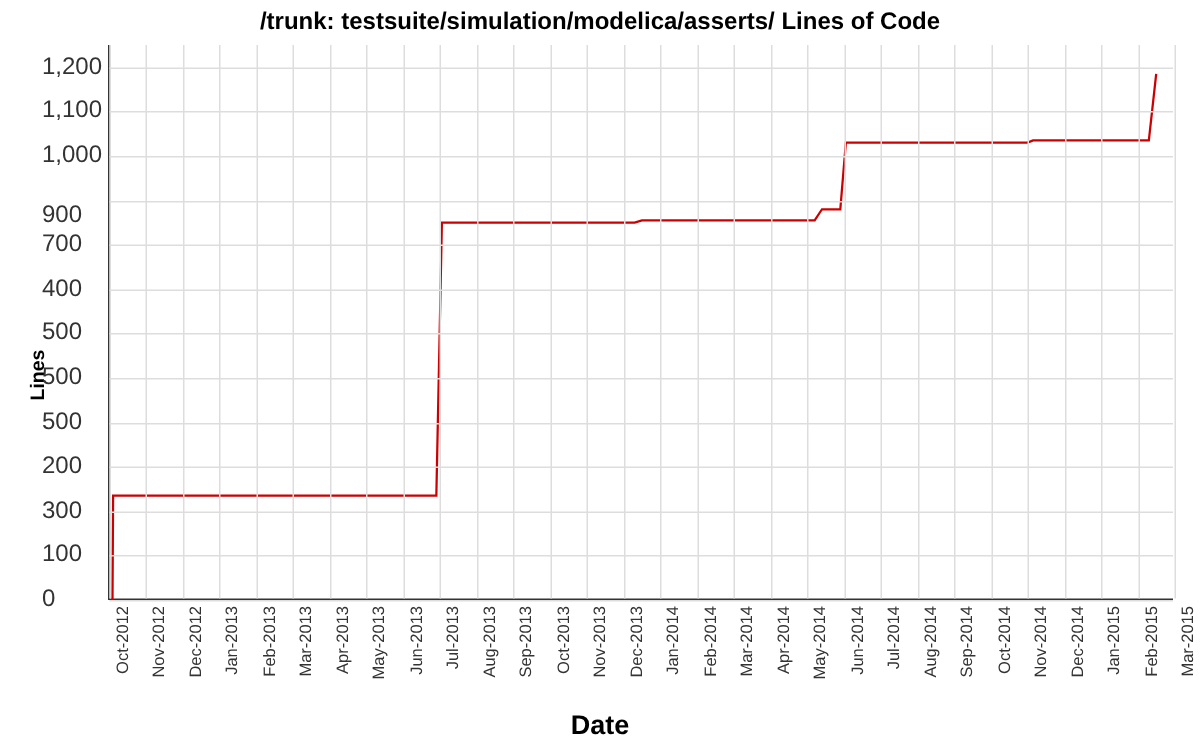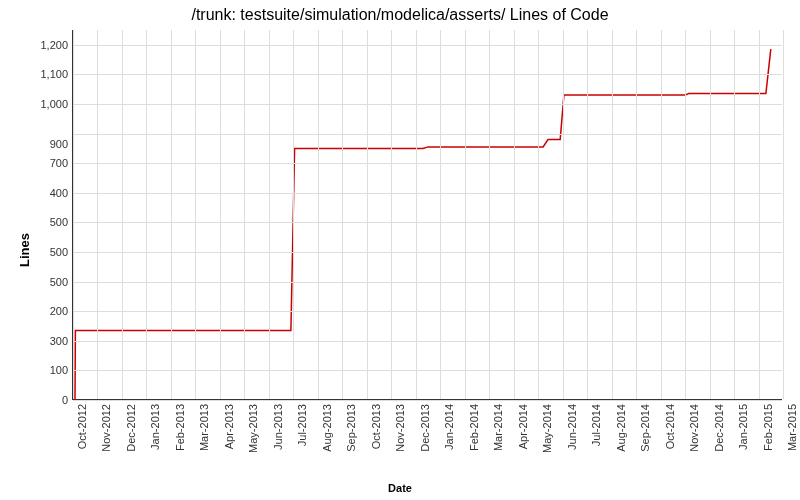--- a/index.html
+++ b/index.html
@@ -16,21 +16,21 @@
     position: relative;
     width: 800px;
     height: 500px;
   }
   .chart-title {
     position: absolute;
     top: 6px;
     left: 0;
     right: 0;
     text-align: center;
-    font-weight: normal;
+    font-weight: bold;
     font-size: 16px;
     color: #000;
   }
   .plot-area {
     position: absolute;
     left: 72px;
     top: 30px;
     width: 710px;
     height: 370px;
     border-left: 1px solid #333;
@@ -48,22 +48,22 @@
     position: absolute;
     top: 0;
     height: 100%;
     width: 0;
     border-left: 1px solid #ddd;
   }
   .y-tick {
     position: absolute;
     right: 732px;
     width: 40px;
-    text-align: right;
-    font-size: 11px;
+    text-align: left;
+    font-size: 16px;
     color: #333;
     transform: translateY(-50%);
   }
   .x-tick {
     position: absolute;
     top: 404px;
     font-size: 11px;
     color: #333;
     transform-origin: left top;
     transform: rotate(-90deg) translateX(-100%);
@@ -79,21 +79,21 @@
     font-size: 13px;
     color: #000;
   }
   .x-label {
     position: absolute;
     left: 0;
     right: 0;
     bottom: 6px;
     text-align: center;
     font-weight: bold;
-    font-size: 11px;
+    font-size: 18px;
     color: #000;
   }
   svg.lines {
     position: absolute;
     left: 0;
     top: 0;
     width: 100%;
     height: 100%;
     overflow: visible;
   }

